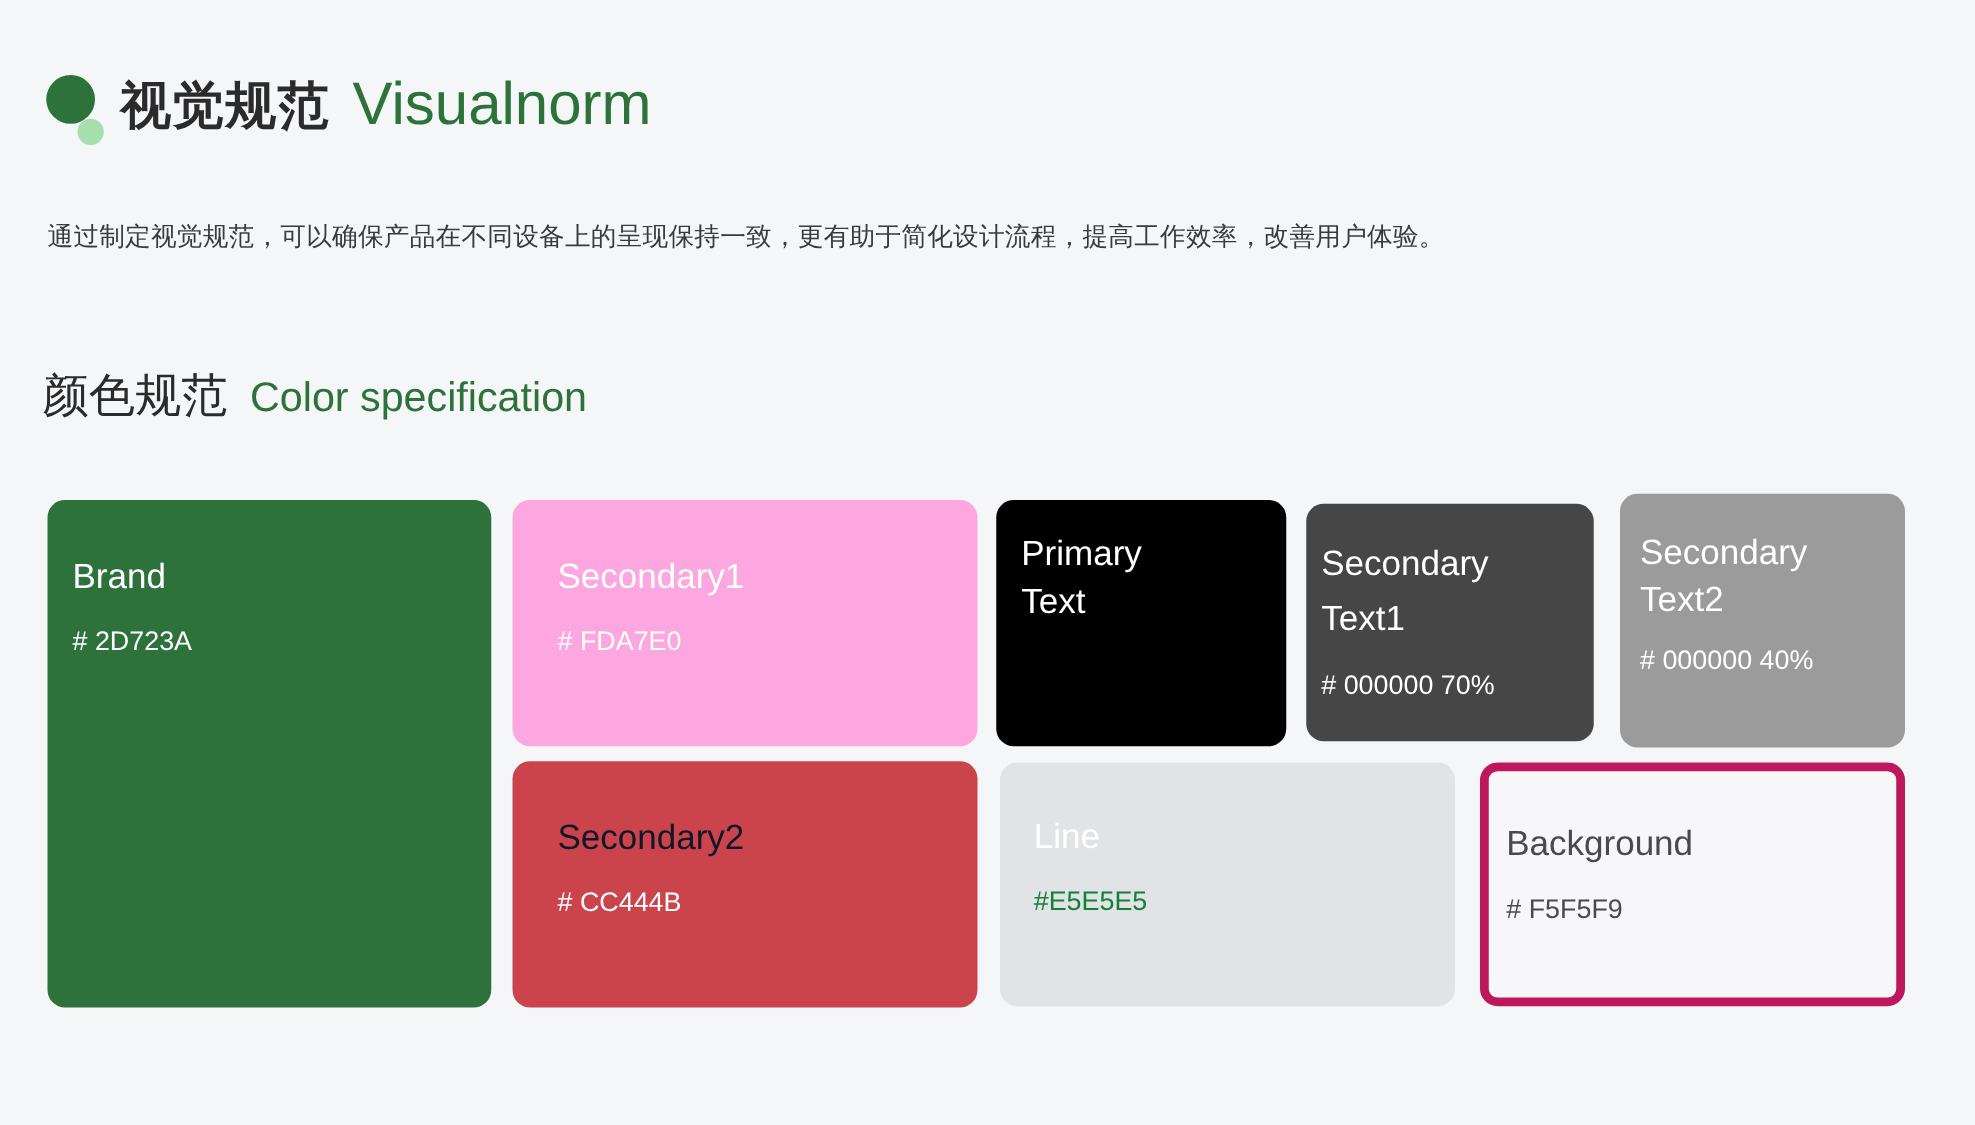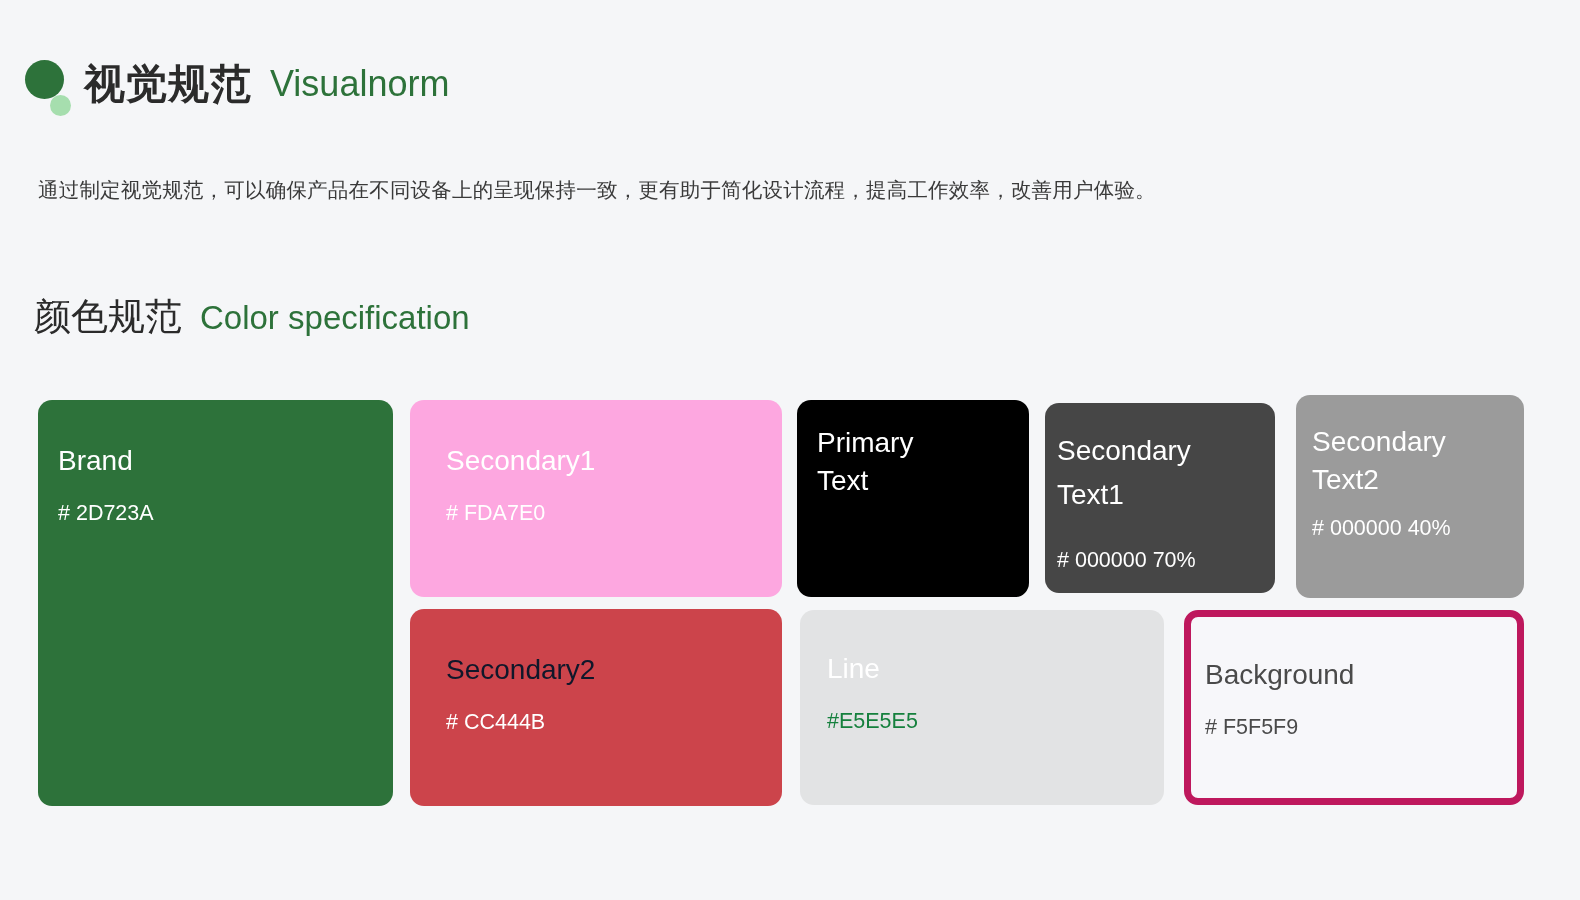--- a/index.html
+++ b/index.html
@@ -9,21 +9,21 @@
     background: #F5F6F8;
     font-family: "Liberation Sans", "DejaVu Sans", sans-serif;
     overflow: hidden;
   }
 
   .page { position: relative; width: 1580px; height: 900px; }
 
   
   .header {
     position: absolute;
-    left: 22px;
+    left: 34px;
     top: 48px;
     display: flex;
     align-items: center;
   }
   .logo-mark {
     position: relative;
     width: 62px;
     height: 72px;
     flex: 0 0 62px;
   }
@@ -47,21 +47,21 @@
   }
   .title-cn {
     font-size: 41px;
     font-weight: bold;
     color: #2B2B2B;
     letter-spacing: 1px;
     line-height: 1;
     white-space: nowrap;
   }
   .title-en {
-    font-size: 36px;
+    font-size: 48px;
     font-weight: normal;
     color: #2D723A;
     margin-left: 18px;
     line-height: 1;
     white-space: nowrap;
   }
 
   
   .intro {
     position: absolute;
@@ -151,21 +151,21 @@
   #sw-primary .swatch-name { color: #FFFFFF; }
   #sw-primary .swatch-hex  { color: #FFFFFF; margin-top: 16px; }
 
   
   #sw-sectext1 {
     left: 1045px; top: 403px; width: 230px; height: 190px;
     background: #464646;
     padding: 26px 0 0 12px;
   }
   #sw-sectext1 .swatch-name { color: #FFFFFF; line-height: 44px; }
-  #sw-sectext1 .swatch-hex  { color: #FFFFFF; margin-top: 28px; }
+  #sw-sectext1 .swatch-hex  { color: #FFFFFF; margin-top: 16px; }
 
   
   #sw-sectext2 {
     left: 1296px; top: 395px; width: 228px; height: 203px;
     background: #9B9B9B;
     padding: 28px 0 0 16px;
   }
   #sw-sectext2 .swatch-name { color: #FFFFFF; }
   #sw-sectext2 .swatch-hex  { color: #FFFFFF; margin-top: 14px; }
 

